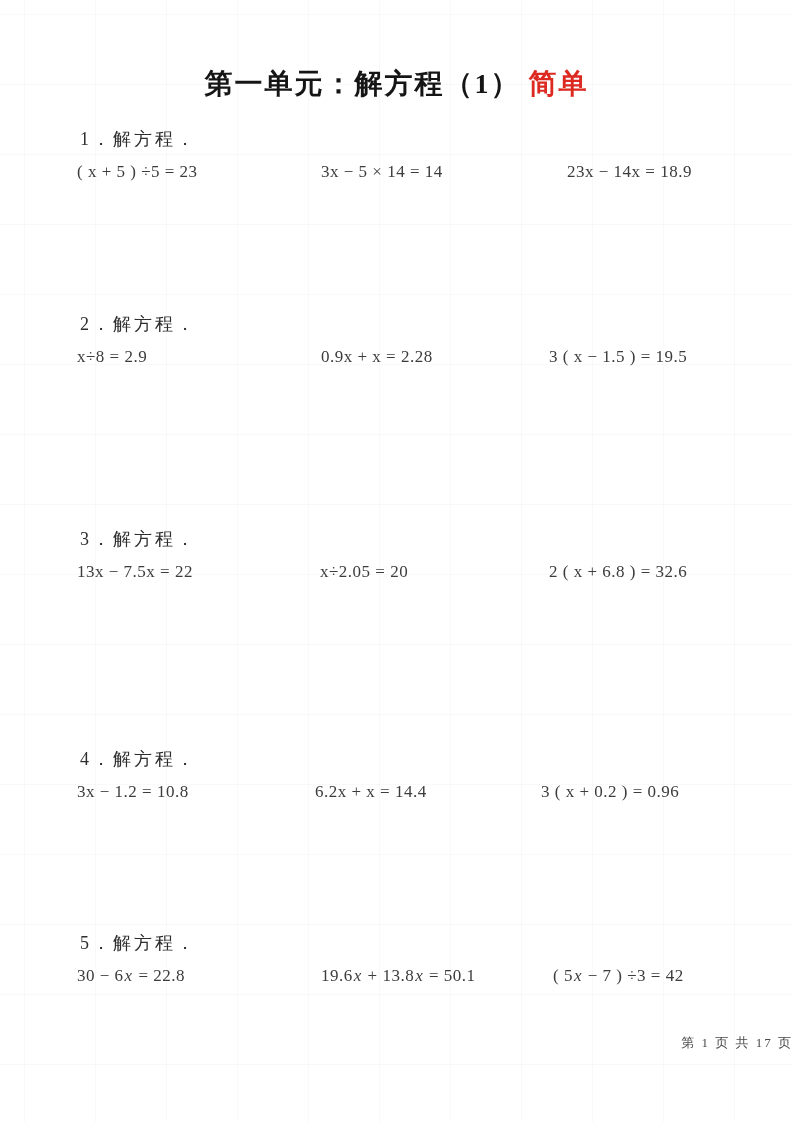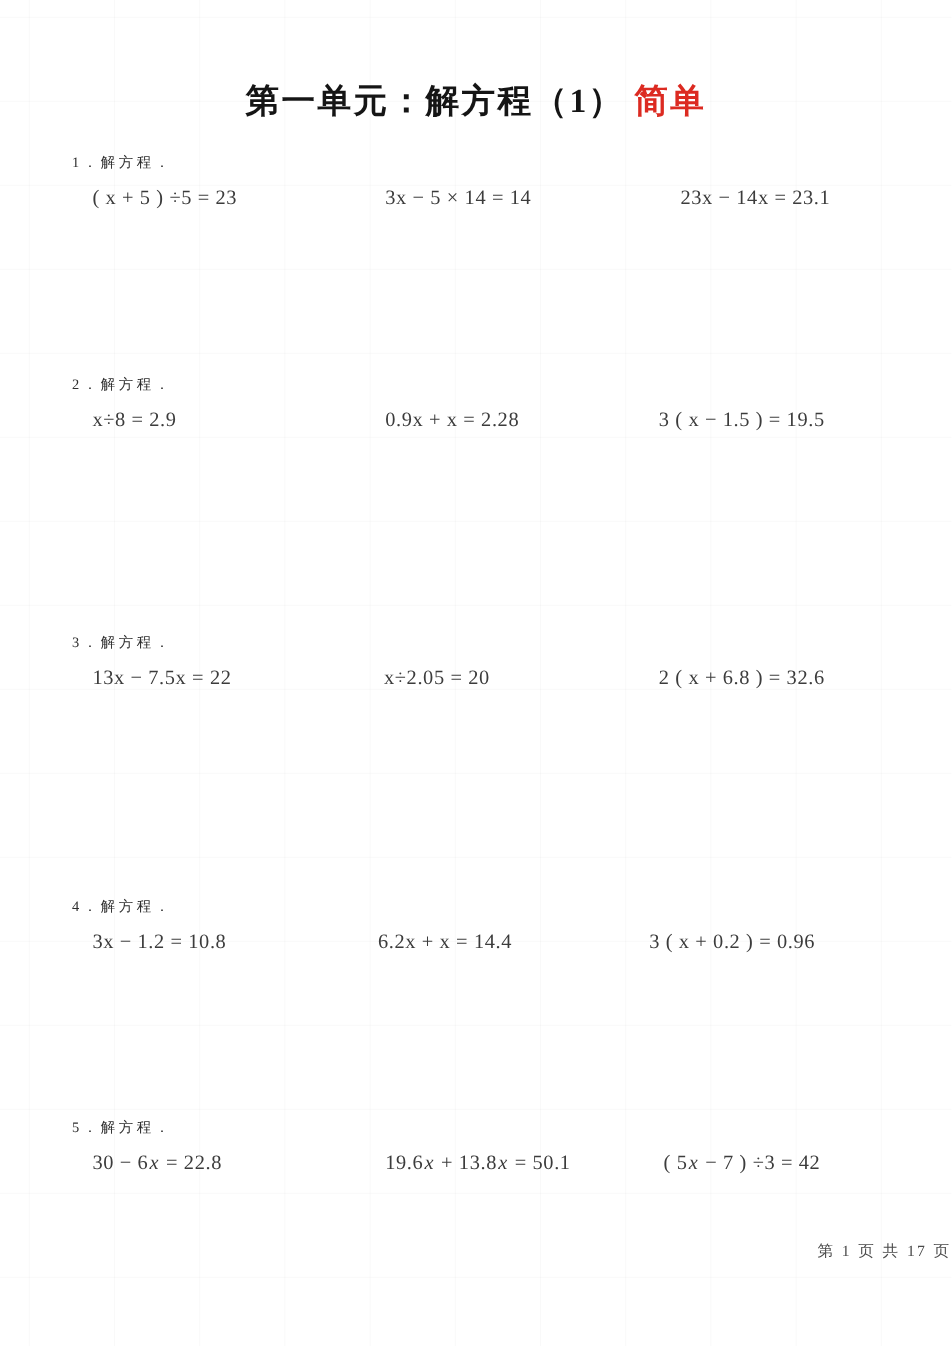--- a/index.html
+++ b/index.html
@@ -12,21 +12,21 @@
     background-size:71px 70px;
     background-position:24px 14px;
   }
   .title{
     position:absolute;top:61px;left:0;right:0;margin:4px;
     text-align:center;font-size:28px;font-weight:bold;color:#151515;letter-spacing:2px;
   }
   .title .red{color:#dc2a21;margin-left:8px;}
   .problem{position:absolute;left:0;right:0;}
   .label{
-    margin-left:60px;font-size:12px;color:#2e2e2e;letter-spacing:3px;white-space:nowrap;
+    margin-left:80px;font-size:18px;color:#2e2e2e;letter-spacing:3px;white-space:nowrap;
   }
   .eq-row{position:relative;height:26px;margin-top:11px;font-size:17px;color:#3c3c3c;}
   .eq{position:absolute;top:0;white-space:nowrap;letter-spacing:0.5px;}
   .eq.c1{left:77px}
   .eq.c2{left:321px}
   .eq.c3{left:549px}
   .eq i{font-style:italic;padding:0 1px;}
   .page-footer{
     position:absolute;top:1034px;left:0;right:0;text-align:right;
     font-size:13px;color:#4a4a4a;letter-spacing:2px;
@@ -39,21 +39,21 @@
 
   <h1 class="title">
     <span>第一单元：解方程（1）</span><span class="red">简单</span>
   </h1>
 
   <section class="problem" style="top:127px">
     <div class="label">1．解方程．</div>
     <div class="eq-row">
       <span class="eq c1">( x + 5 )  ÷5 = 23</span>
       <span class="eq c2">3x − 5 × 14 = 14</span>
-      <span class="eq c3" style="left:567px">23x − 14x = 23.1</span>
+      <span class="eq c3" style="left:567px">23x − 14x = 18.9</span>
     </div>
   </section>
 
   <section class="problem" style="top:312px">
     <div class="label">2．解方程．</div>
     <div class="eq-row">
       <span class="eq c1">x÷8 = 2.9</span>
       <span class="eq c2">0.9x + x = 2.28</span>
       <span class="eq c3">3 ( x − 1.5 )  = 19.5</span>
     </div>

